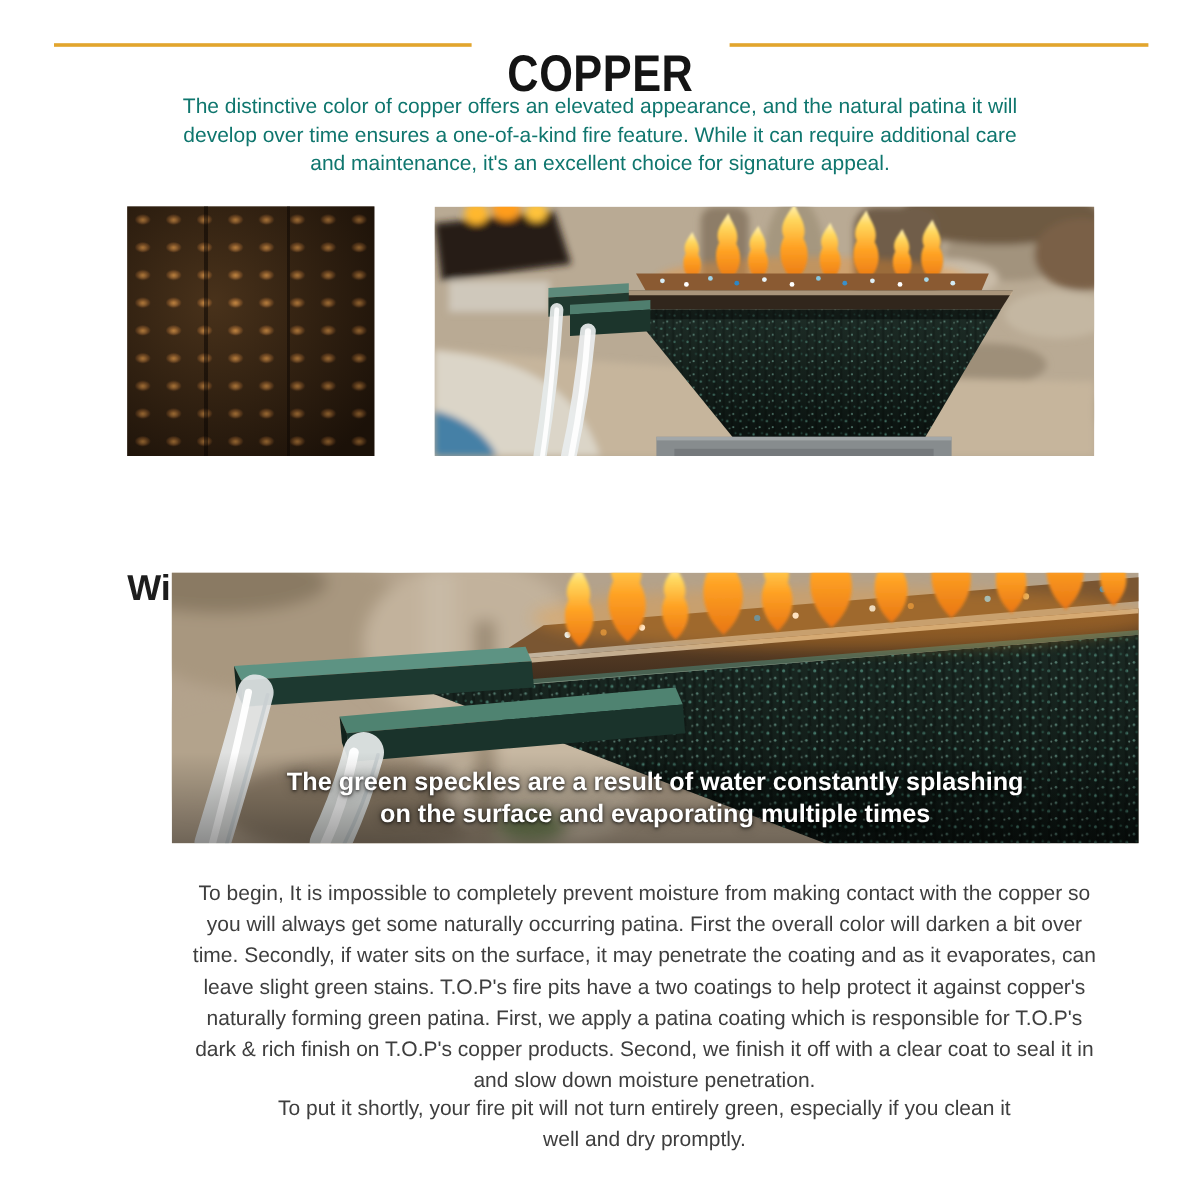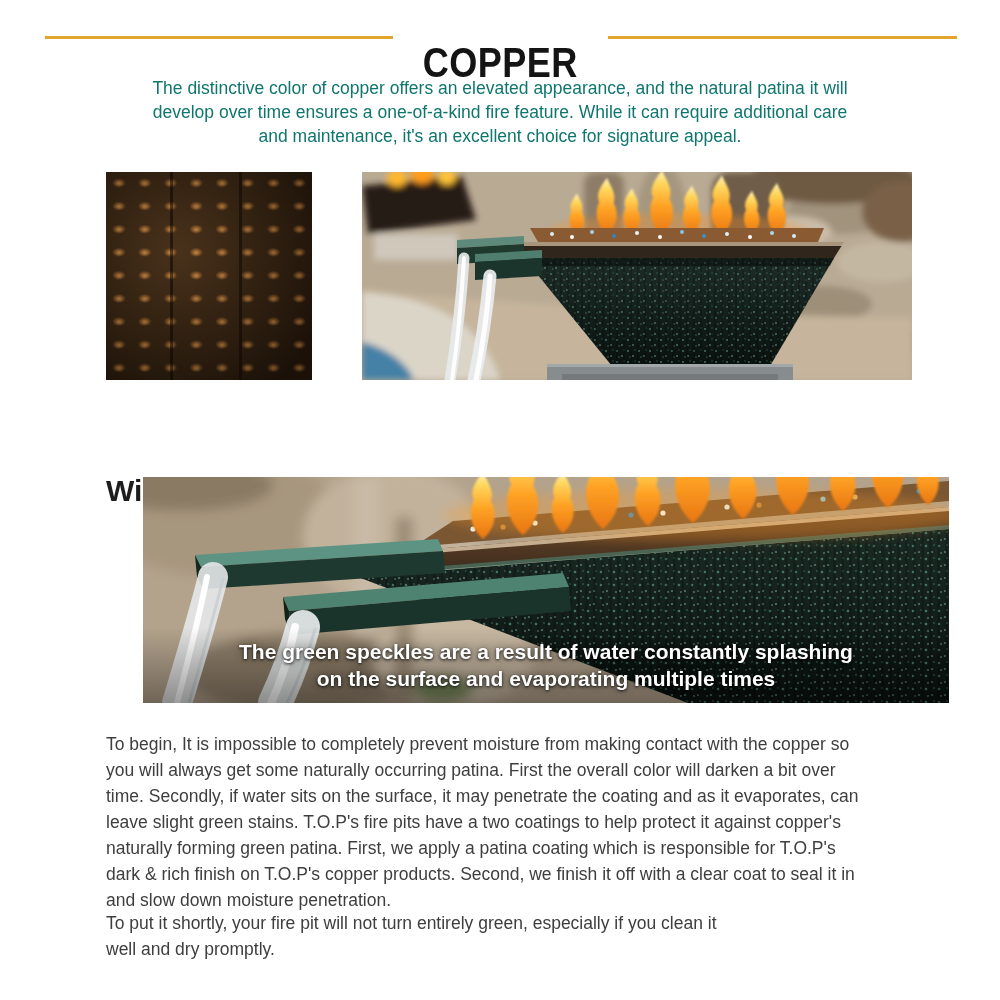--- a/index.html
+++ b/index.html
@@ -43,21 +43,21 @@
     font-size:30px;font-weight:700;color:#1d1d1d;letter-spacing:0;margin-top:48px;
   }
   .hero{position:absolute;left:106px;top:477px;width:806px;height:226px;overflow:hidden;margin-left:37px;}
   .hero-caption{
     position:absolute;left:0;right:0;bottom:11px;text-align:center;
     font-size:21px;line-height:27px;font-weight:700;color:#ffffff;
     text-shadow:0 1px 3px rgba(0,0,0,.85), 0 0 10px rgba(0,0,0,.45);
   }
   .body-para{
     position:absolute;left:106px;width:862px;
-    font-size:17.5px;line-height:26px;color:#3e3e3e;
+    font-size:17.5px;line-height:26px;color:#3e3e3e;text-align:center;
   }
   .para-1{top:713px;}
   .para-2{top:892px;}
 </style>
 </head>
 <body>
 
 <div class="gold-line left"></div>
 <h1 class="page-title"><span>COPPER</span></h1>
 <div class="gold-line right"></div>

